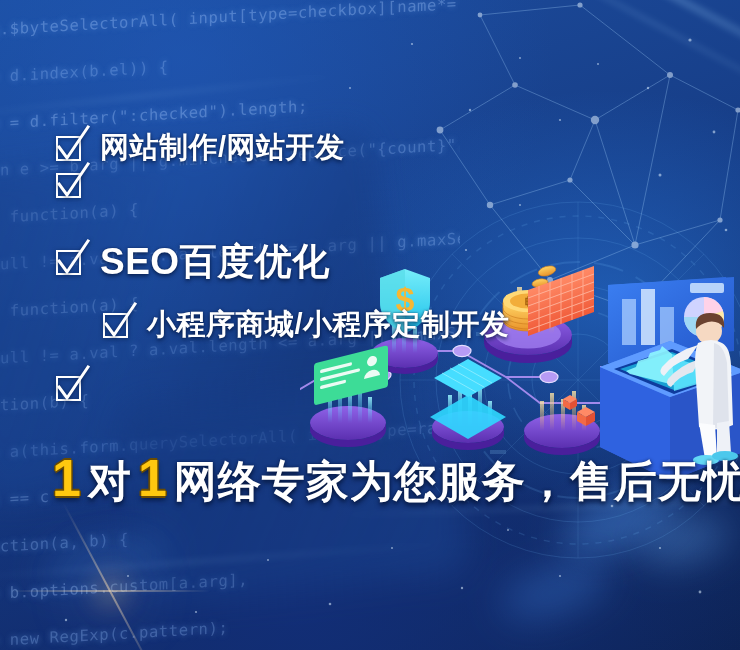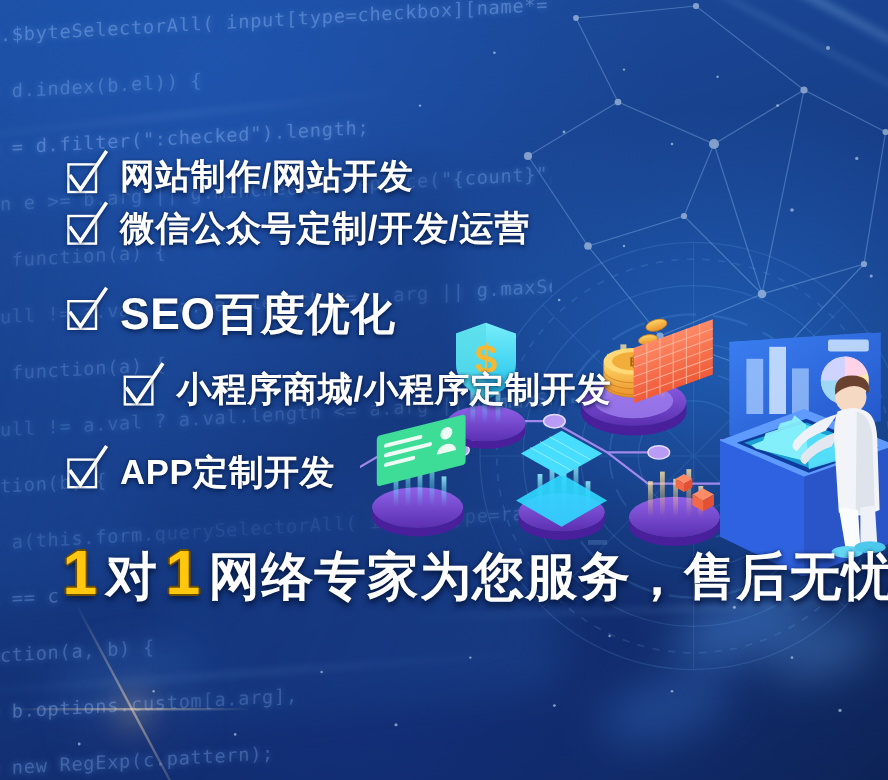--- a/index.html
+++ b/index.html
@@ -481,21 +481,20 @@
       <span class="txt">网站制作/网站开发</span>
     </div>
 
     <div class="row r1">
       <span class="cb">
         <span class="box"></span>
         <svg width="36" height="40" viewBox="0 0 36 40">
           <path d="M4 20 L12 31 L33 0" fill="none" stroke="#ffffff" stroke-width="3" stroke-linecap="square"></path>
         </svg>
       </span>
-      <span class="txt">微信公众号定制/开发/运营</span>
     </div>
 
     <div class="row r2">
       <span class="cb">
         <span class="box"></span>
         <svg width="36" height="40" viewBox="0 0 36 40">
           <path d="M4 20 L12 31 L33 0" fill="none" stroke="#ffffff" stroke-width="3" stroke-linecap="square"></path>
         </svg>
       </span>
       <span class="txt">SEO百度优化</span>
@@ -511,21 +510,20 @@
       <span class="txt">小程序商城/小程序定制开发</span>
     </div>
 
     <div class="row r4">
       <span class="cb">
         <span class="box"></span>
         <svg width="36" height="40" viewBox="0 0 36 40">
           <path d="M4 20 L12 31 L33 0" fill="none" stroke="#ffffff" stroke-width="3" stroke-linecap="square"></path>
         </svg>
       </span>
-      <span class="txt">APP定制开发</span>
     </div>
   </div>
 
   <div class="tagline">
     <span class="num">1</span>
     <span class="w">对</span>
     <span class="num">1</span>
     <span class="w">网络专家为您服务，售后无忧！</span>
   </div>
 

